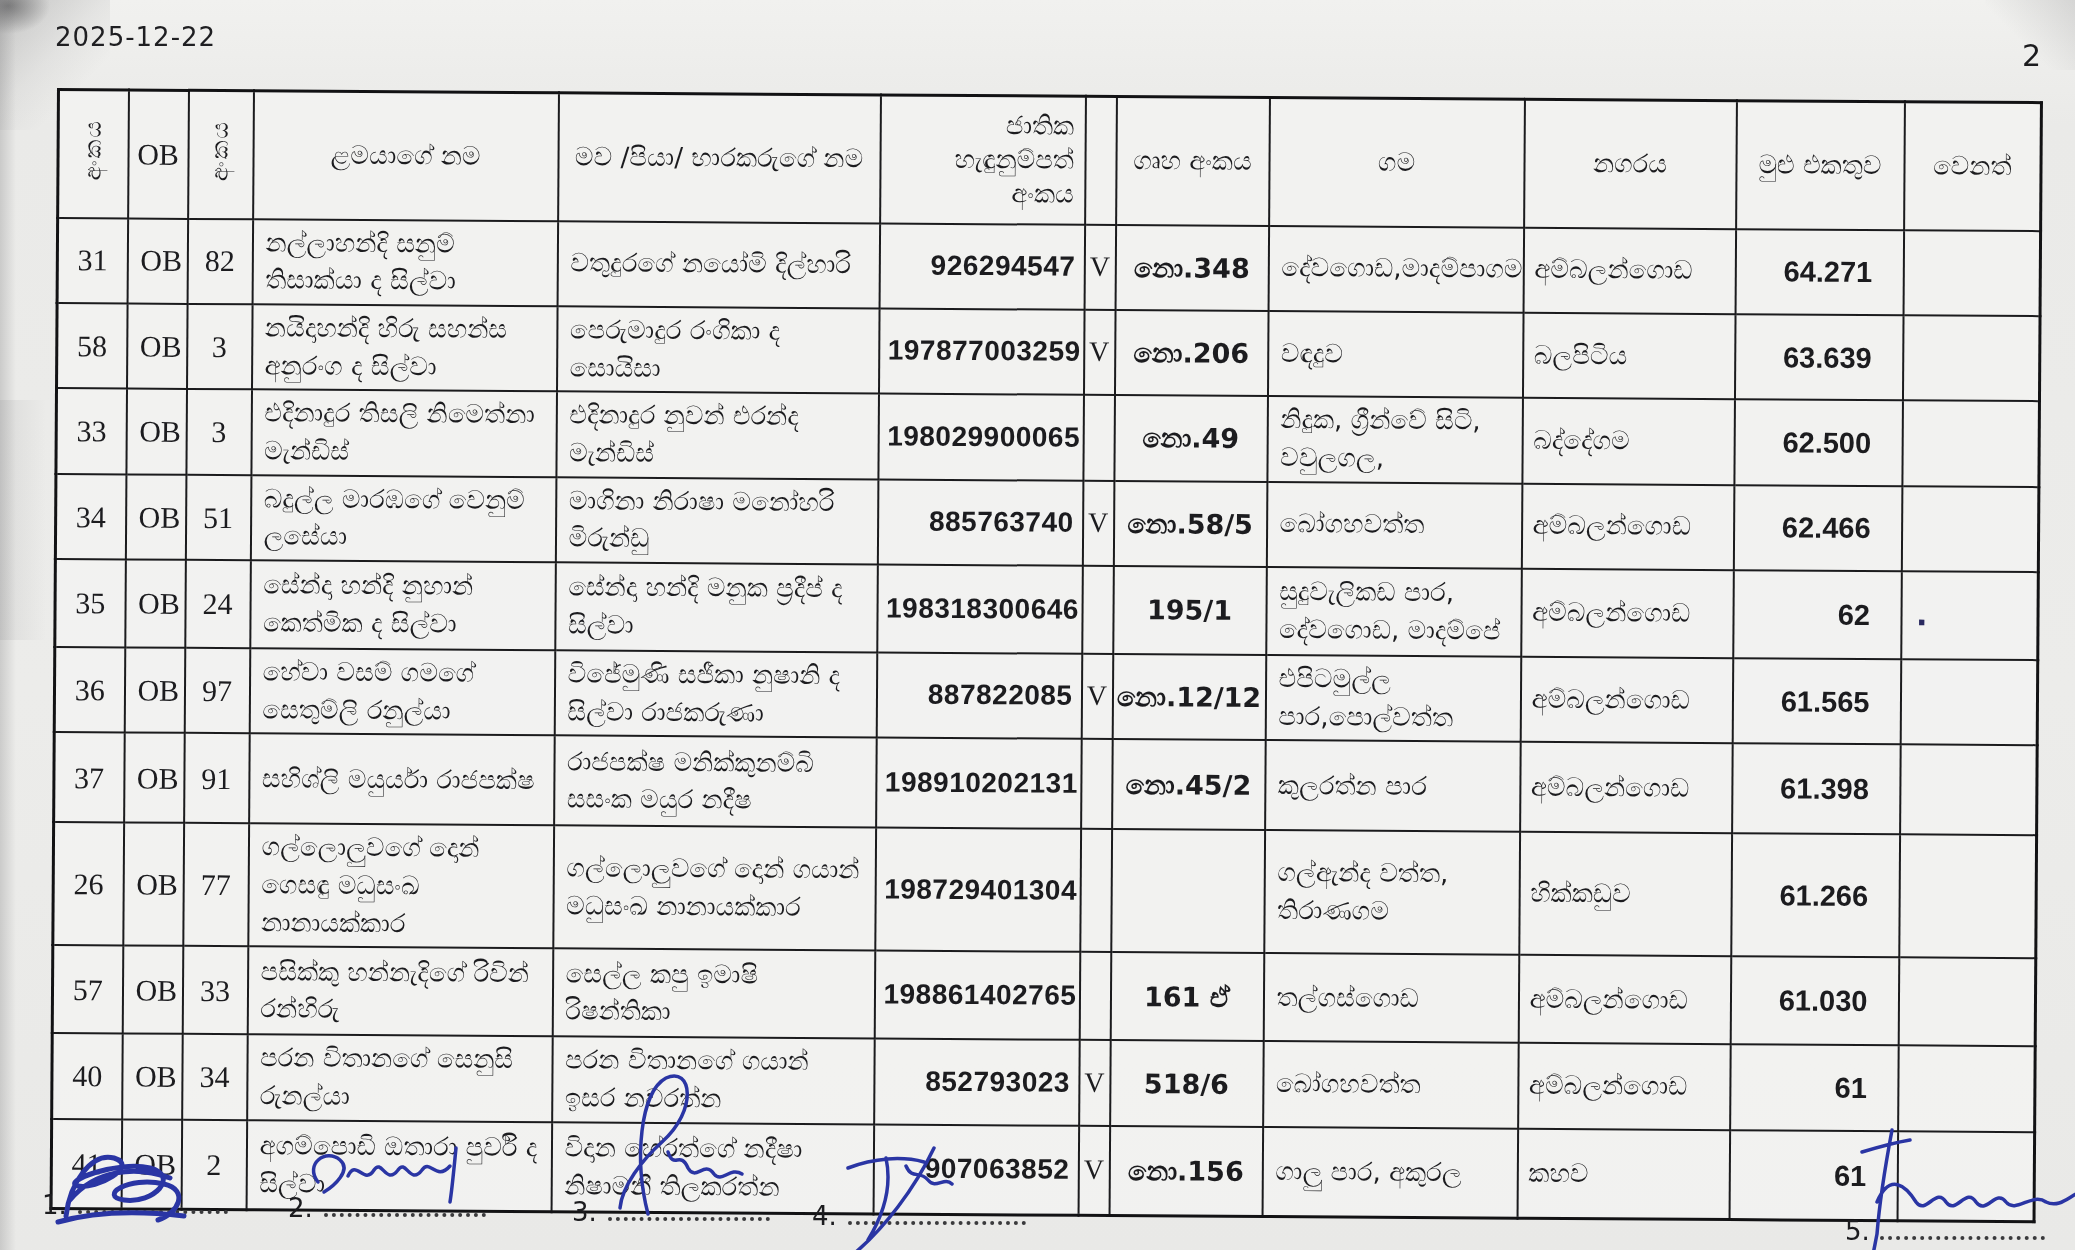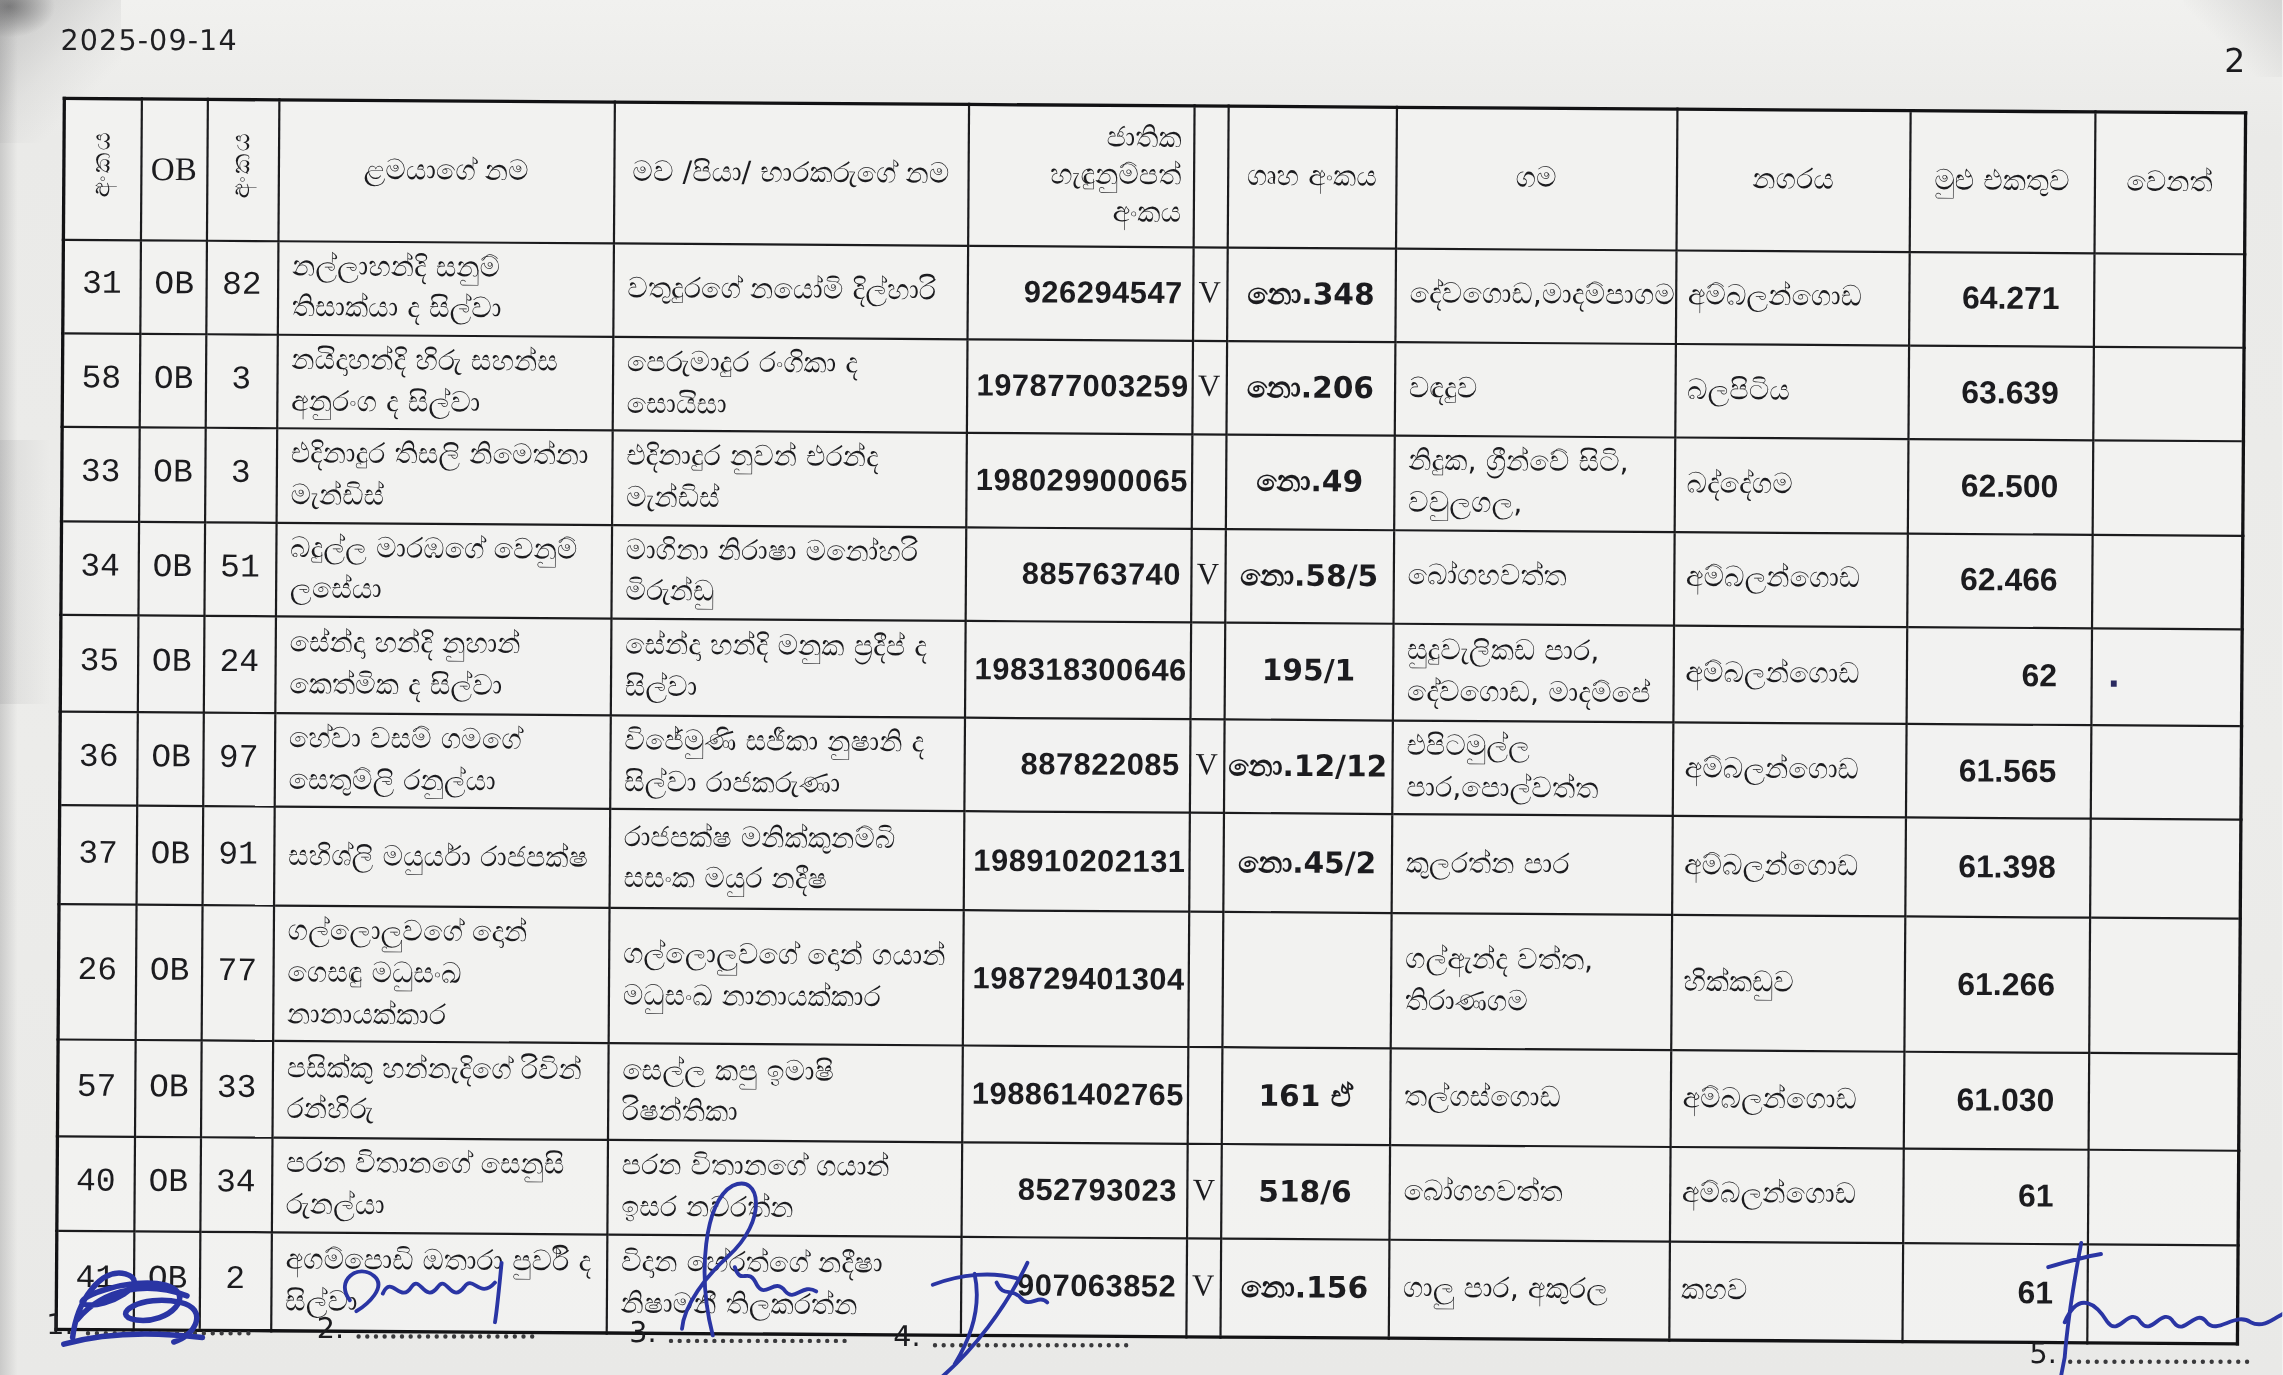--- a/index.html
+++ b/index.html
@@ -31,21 +31,21 @@
   th,td{border:2px solid #1b1b1d;vertical-align:middle;color:#1c1c1f;
     overflow:hidden;}
   thead tr{height:128px;}
   th{font-weight:normal;font-size:26px;text-align:center;padding:2px 4px;line-height:1.3;}
   .vert{display:inline-block;writing-mode:vertical-rl;transform:rotate(180deg);
     font-size:23px;letter-spacing:2px;}
   .h-ob{font-family:"Liberation Serif","DejaVu Serif",serif;font-size:30px;}
   .h-nic{text-align:right;padding-right:10px;}
 
   td{font-size:26px;line-height:1.45;padding:4px 8px;}
-  .c-no,.c-ob,.c-no2{font-family:Liberation Mono, monospace;
+  .c-no,.c-ob,.c-no2{font-family:Liberation Serif, serif;
     font-size:30px;text-align:center;padding:12px;}
   .c-name{padding-left:12px;}
   .c-nic{text-align:right;padding-right:8px;font-weight:600;font-size:28px;
     font-family:"Liberation Sans","DejaVu Sans",sans-serif;letter-spacing:.5px;}
   .c-v{text-align:center;padding:0;font-family:"Liberation Serif","DejaVu Serif",serif;font-size:28px;}
   .c-house{text-align:center;font-weight:600;font-size:27px;padding:0 2px;}
   .c-village{padding-left:12px;}
   .c-city{padding-left:10px;}
   .c-total{text-align:right;padding-right:30px;font-weight:600;font-size:29px;
     font-family:"Liberation Sans","DejaVu Sans",sans-serif;}
@@ -68,21 +68,21 @@
   .ink{position:absolute;left:0;top:0;width:2075px;height:1250px;pointer-events:none;}
 </style>
 </head>
 <body>
 
 <div class="artifact corner-tl"></div>
 <div class="artifact edge-left"></div>
 <div class="artifact corner-tr"></div>
 <div class="artifact streak"></div>
 
-<div class="date">2025-09-14</div>
+<div class="date">2025-12-22</div>
 <div class="pageno">2</div>
 
 <div class="scan">
   <table>
     <colgroup>
       <col style="width:70px">
         <col style="width:60px">
         <col style="width:65px">
       <col style="width:305px">
         <col style="width:322px">

